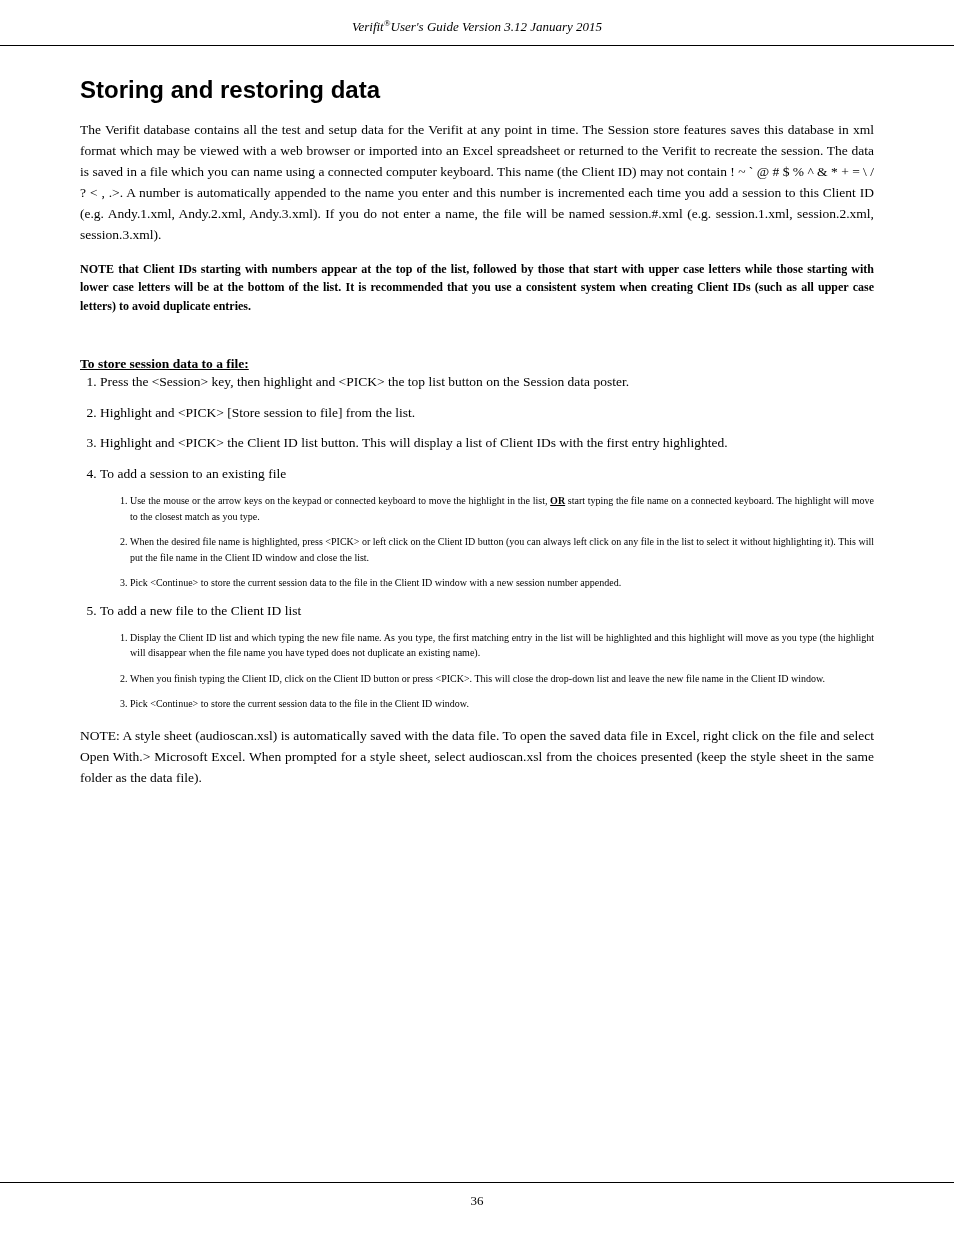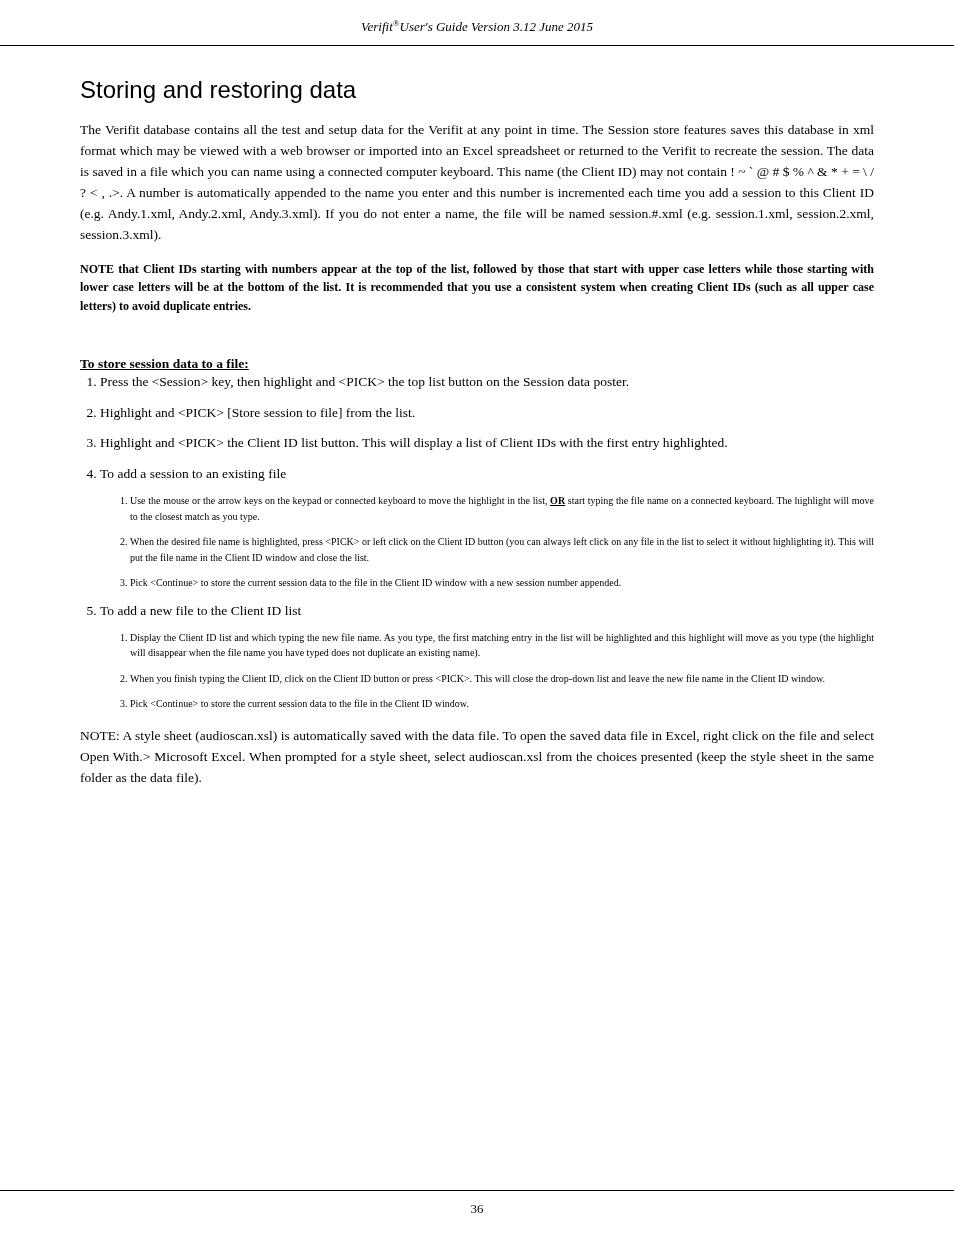--- a/index.html
+++ b/index.html
@@ -32,21 +32,21 @@
     .header span.reg {
       font-size: 9px;
       vertical-align: super;
       font-style: normal;
     }
     .content {
       padding: 30px 80px 40px 80px;
     }
     h1.section-title {
       font-size: 24px;
-      font-weight: normal;
+      font-weight: bold;
       font-style: normal;
       font-family: Arial, Helvetica, sans-serif;
       margin-bottom: 16px;
     }
     .body-text {
       font-size: 13.5px;
       line-height: 1.55;
       text-align: justify;
       margin-bottom: 14px;
     }
@@ -95,35 +95,35 @@
     .or-underline {
       text-decoration: underline;
       font-weight: bold;
     }
     .footer {
       border-top: 1px solid #000;
       text-align: center;
       padding: 10px 60px;
       font-size: 13px;
       position: absolute;
-      bottom: 8px;
+      bottom: 16px;
       left: 0;
       right: 0;
     }
     .spacer {
       height: 16px;
     }
   </style>
 </head>
 <body>
 
 <div class="page">
   <div class="header">
     <span>
-      <em><span>Verifit</span><span class="reg">®</span><span>User's Guide Version 3.12    June 2015</span></em>
+      <em><span>Verifit</span><span class="reg">®</span><span>User's Guide Version 3.12    January 2015</span></em>
     </span>
   </div>
 
   <div class="content">
     <h1 class="section-title">Storing and restoring data</h1>
 
     <p class="body-text">The Verifit database contains all the test and setup data for the Verifit at any point in time. The Session store features saves this database in xml format which may be viewed with a web browser or imported into an Excel spreadsheet or returned to the Verifit to recreate the session. The data is saved in a file which you can name using a connected computer keyboard. This name (the Client ID) may not contain ! ~ ` @ # $ % ^ &amp; * + = \ / ? &lt; , .&gt;. A number is automatically appended to the name you enter and this number is incremented each time you add a session to this Client ID (e.g. Andy.1.xml, Andy.2.xml, Andy.3.xml). If you do not enter a name, the file will be named session.#.xml (e.g. session.1.xml, session.2.xml, session.3.xml).</p>
 
     <p class="bold-note">NOTE that Client IDs starting with numbers appear at the top of the list, followed by those that start with upper case letters while those starting with lower case letters will be at the bottom of the list. It is recommended that you use a consistent system when creating Client IDs (such as all upper case letters) to avoid duplicate entries.</p>
 

